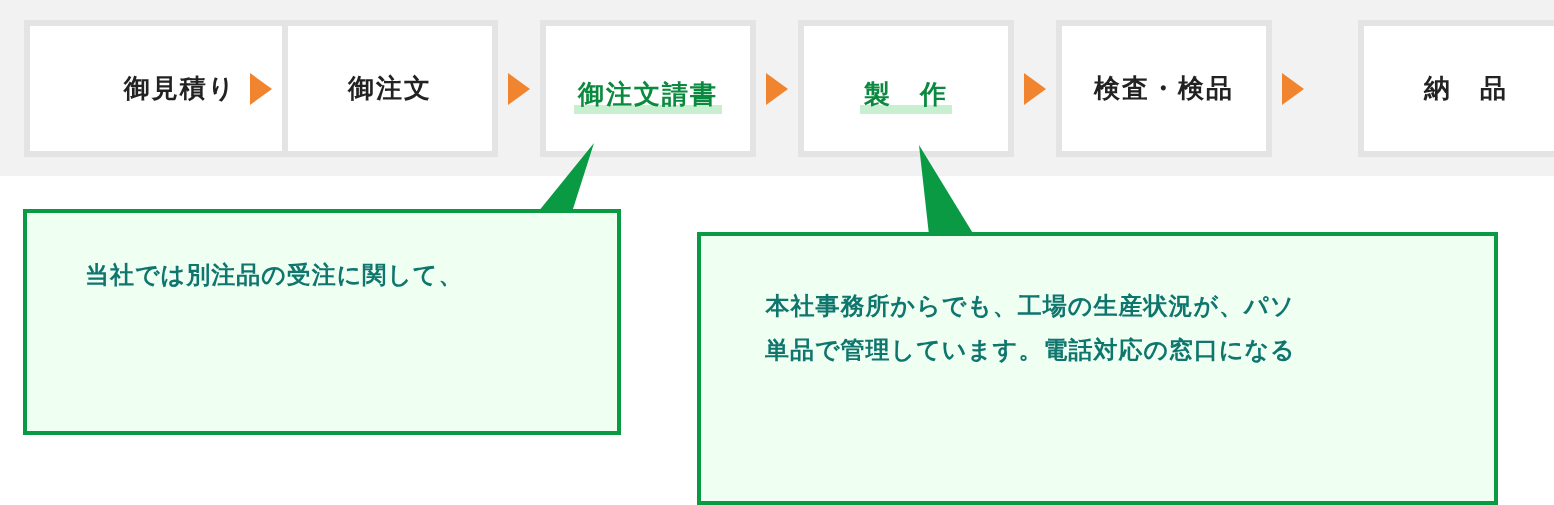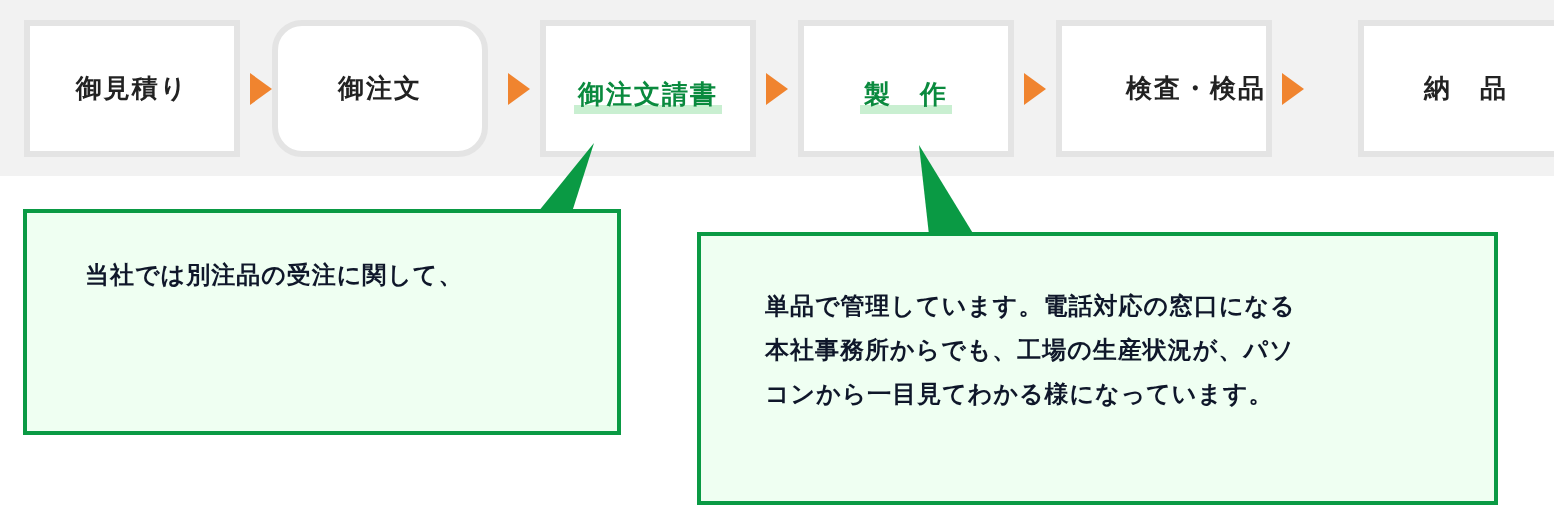--- a/index.html
+++ b/index.html
@@ -27,70 +27,69 @@
     height: 9px; background: #c9efd1; z-index: -1;
   }
   .step-label.active { z-index: 1; }
   .arrow {
     position: absolute; top: 73px; width: 0; height: 0;
     border-top: 16px solid transparent; border-bottom: 16px solid transparent;
     border-left: 22px solid #f0842f;
   }
   .callout {
     position: absolute; background: #effff2; border: 4px solid #0a9a44;
-    box-sizing: border-box; color: #0f172a; font-weight: bold;
+    box-sizing: border-box; color: #0f766e; font-weight: bold; text-align: center;
   }
   .callout-text { position: absolute; font-size: 24px; line-height: 44px; letter-spacing: 1px; }
   .callout-line { display: block; white-space: nowrap; }
   svg.tails { position: absolute; left: 0; top: 0; width: 1554px; height: 505px; pointer-events: none; }
 </style>
 </head>
 <body>
 
 <div class="band"></div>
 
-<div class="step" style="left:24px;">
+<div class="step" style="left:24px;padding-left:48px;">
   <span class="step-label">御見積り</span>
 </div>
 <div class="arrow" style="left:250px;"></div>
 
-<div class="step" style="left:272px;border-radius:30px;">
+<div class="step" style="left:282px;">
   <span class="step-label">御注文</span>
 </div>
 <div class="arrow" style="left:508px;"></div>
 
 <div class="step" style="left:540px;">
   <span class="step-label active">御注文請書</span>
 </div>
 <div class="arrow" style="left:766px;"></div>
 
 <div class="step" style="left:798px;">
   <span class="step-label active">製　作</span>
 </div>
 <div class="arrow" style="left:1024px;"></div>
 
-<div class="step" style="left:1056px;justify-content:flex-end;">
+<div class="step" style="left:1056px;">
   <span class="step-label">検査・検品</span>
 </div>
 <div class="arrow" style="left:1282px;"></div>
 
 <div class="step" style="left:1358px;">
   <span class="step-label">納　品</span>
 </div>
 
 <div class="callout" style="left:23px; top:209px; width:598px; height:226px;">
   <div class="callout-text" style="left:58px; top:40px;">
     <span class="callout-line">当社では別注品の受注に関して、</span>
   </div>
 </div>
 
 <div class="callout" style="left:697px; top:232px; width:801px; height:273px;">
   <div class="callout-text" style="left:64px; top:48px;">
+    <span class="callout-line">本社事務所からでも、工場の生産状況が、パソ</span>
     <span class="callout-line">単品で管理しています。電話対応の窓口になる</span>
-    <span class="callout-line">本社事務所からでも、工場の生産状況が、パソ</span>
-    <span class="callout-line">コンから一目見てわかる様になっています。</span>
   </div>
 </div>
 
 <svg class="tails" viewBox="0 0 1554 505">
   <polygon points="594,143 538,212 572,212" fill="#0a9a44"></polygon>
   <polygon points="919,145 929,235 974,235" fill="#0a9a44"></polygon>
 </svg>
 
 </body></html>

